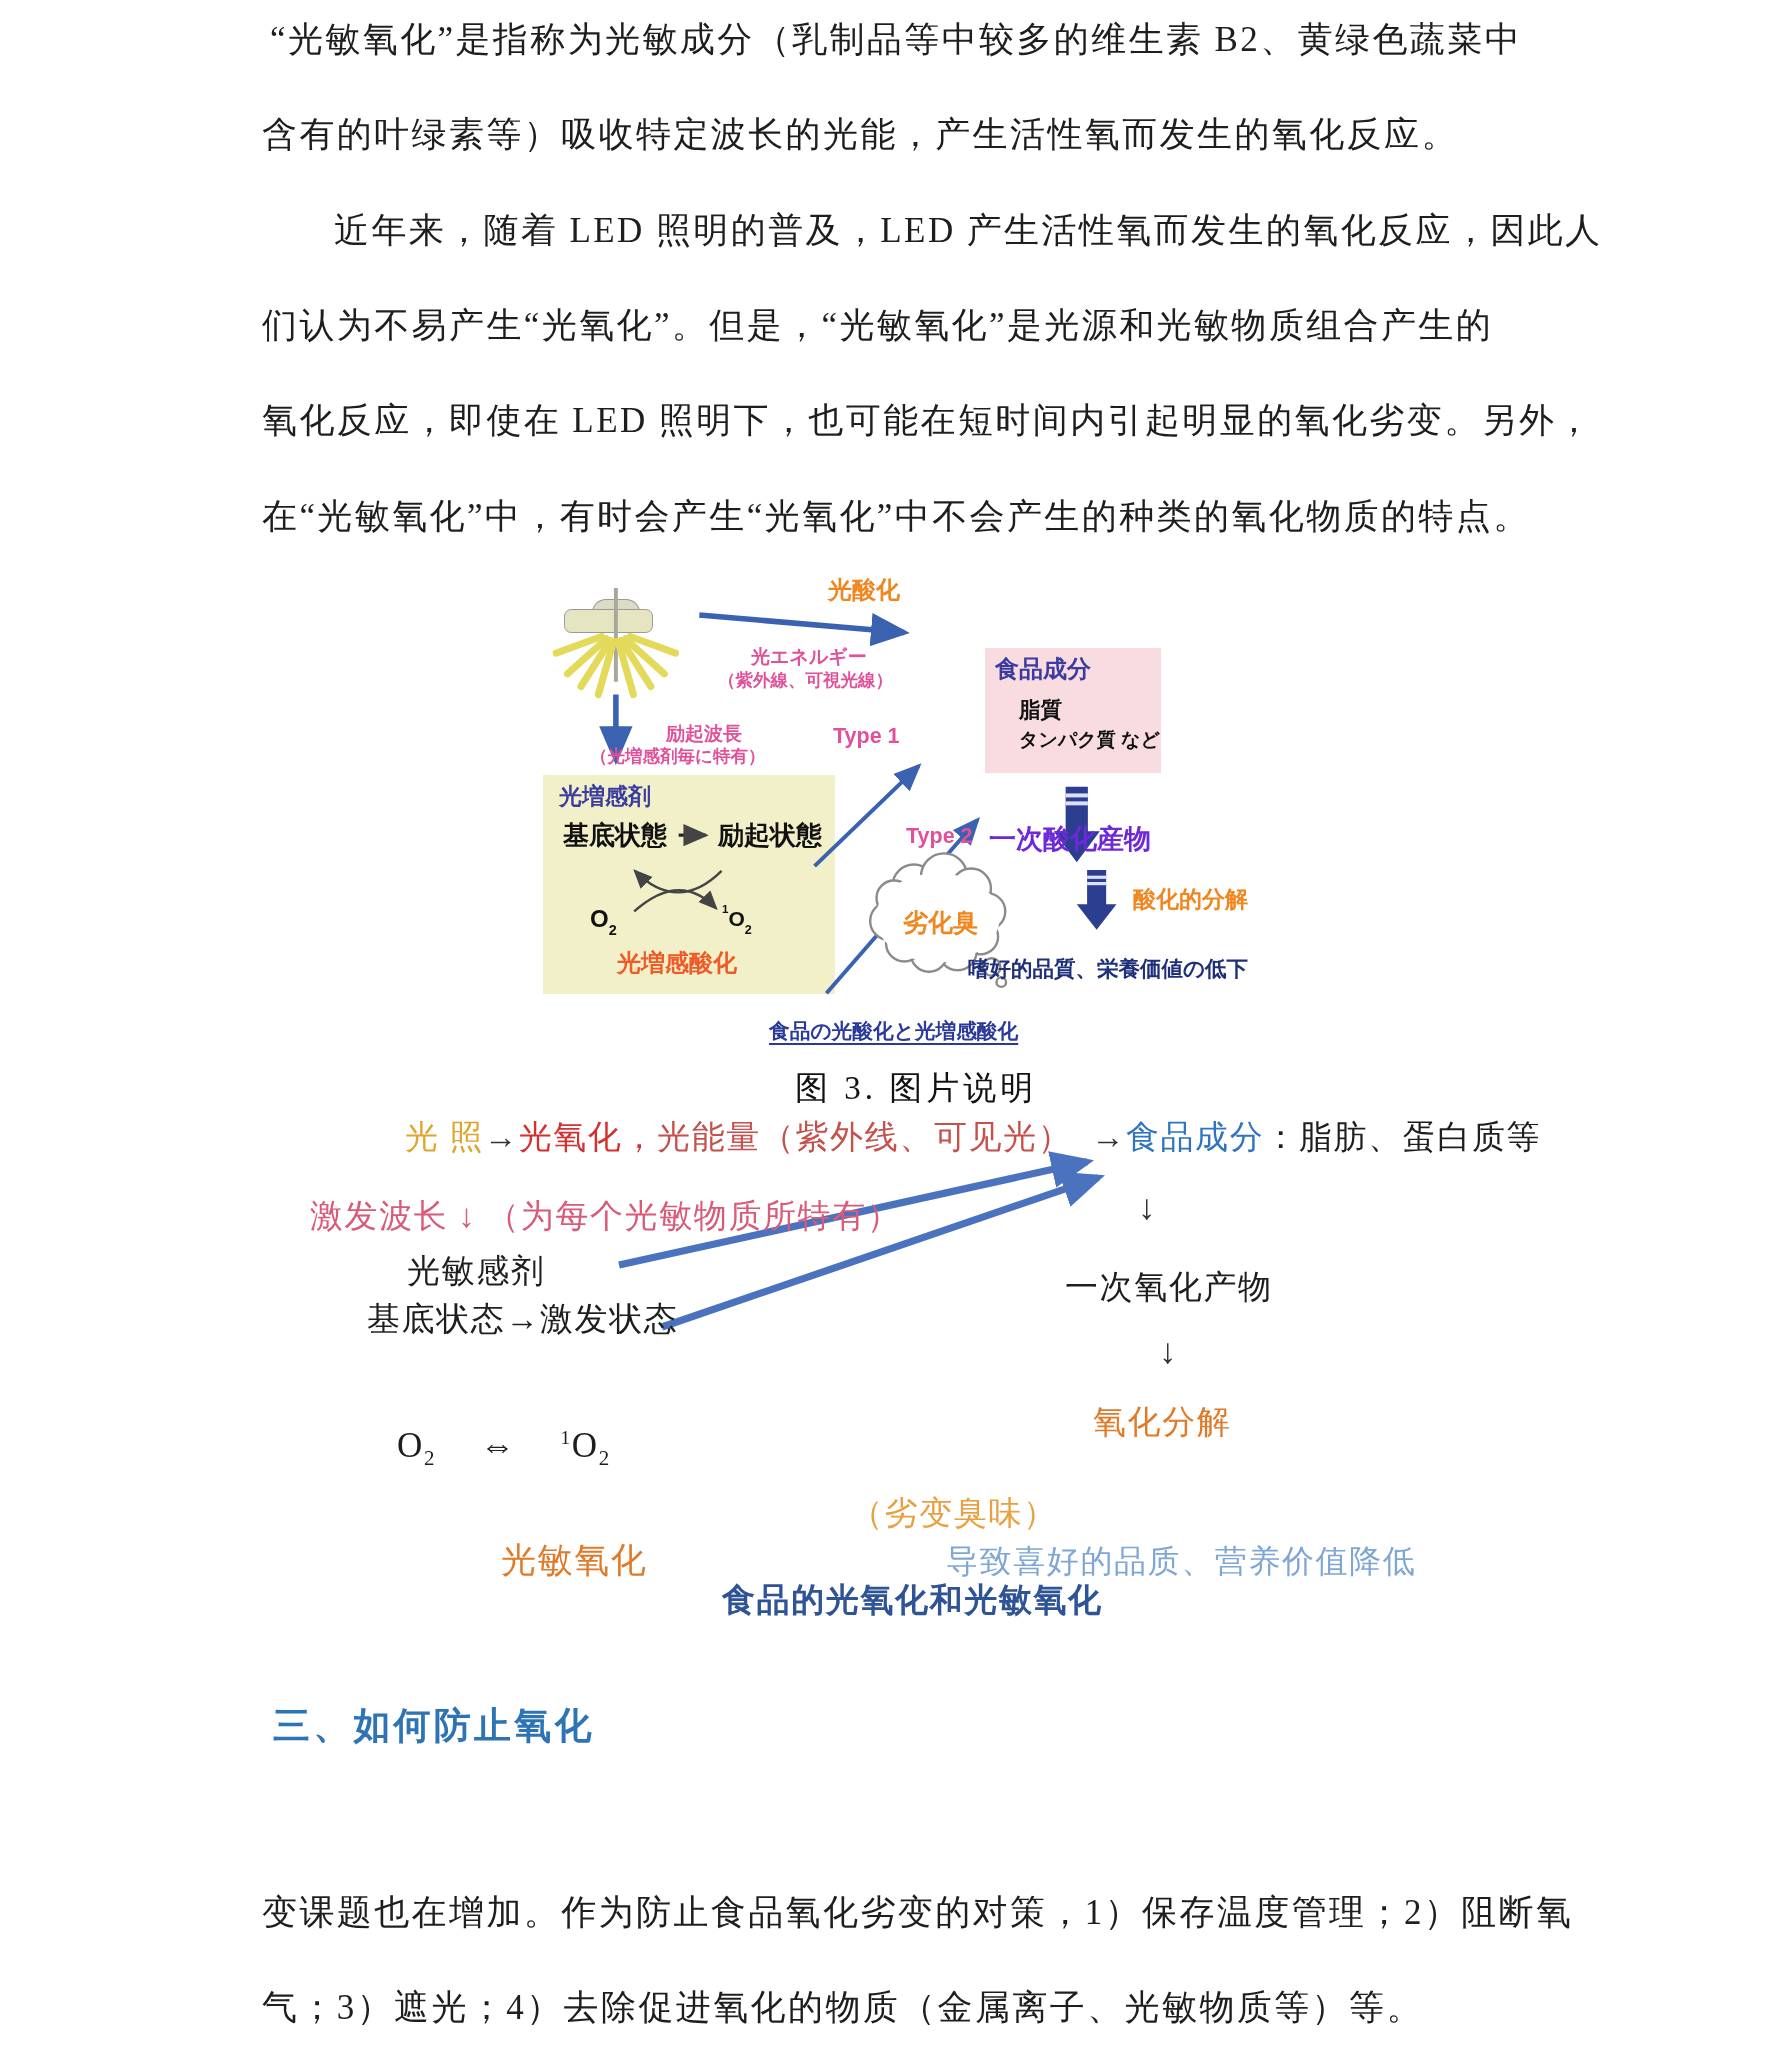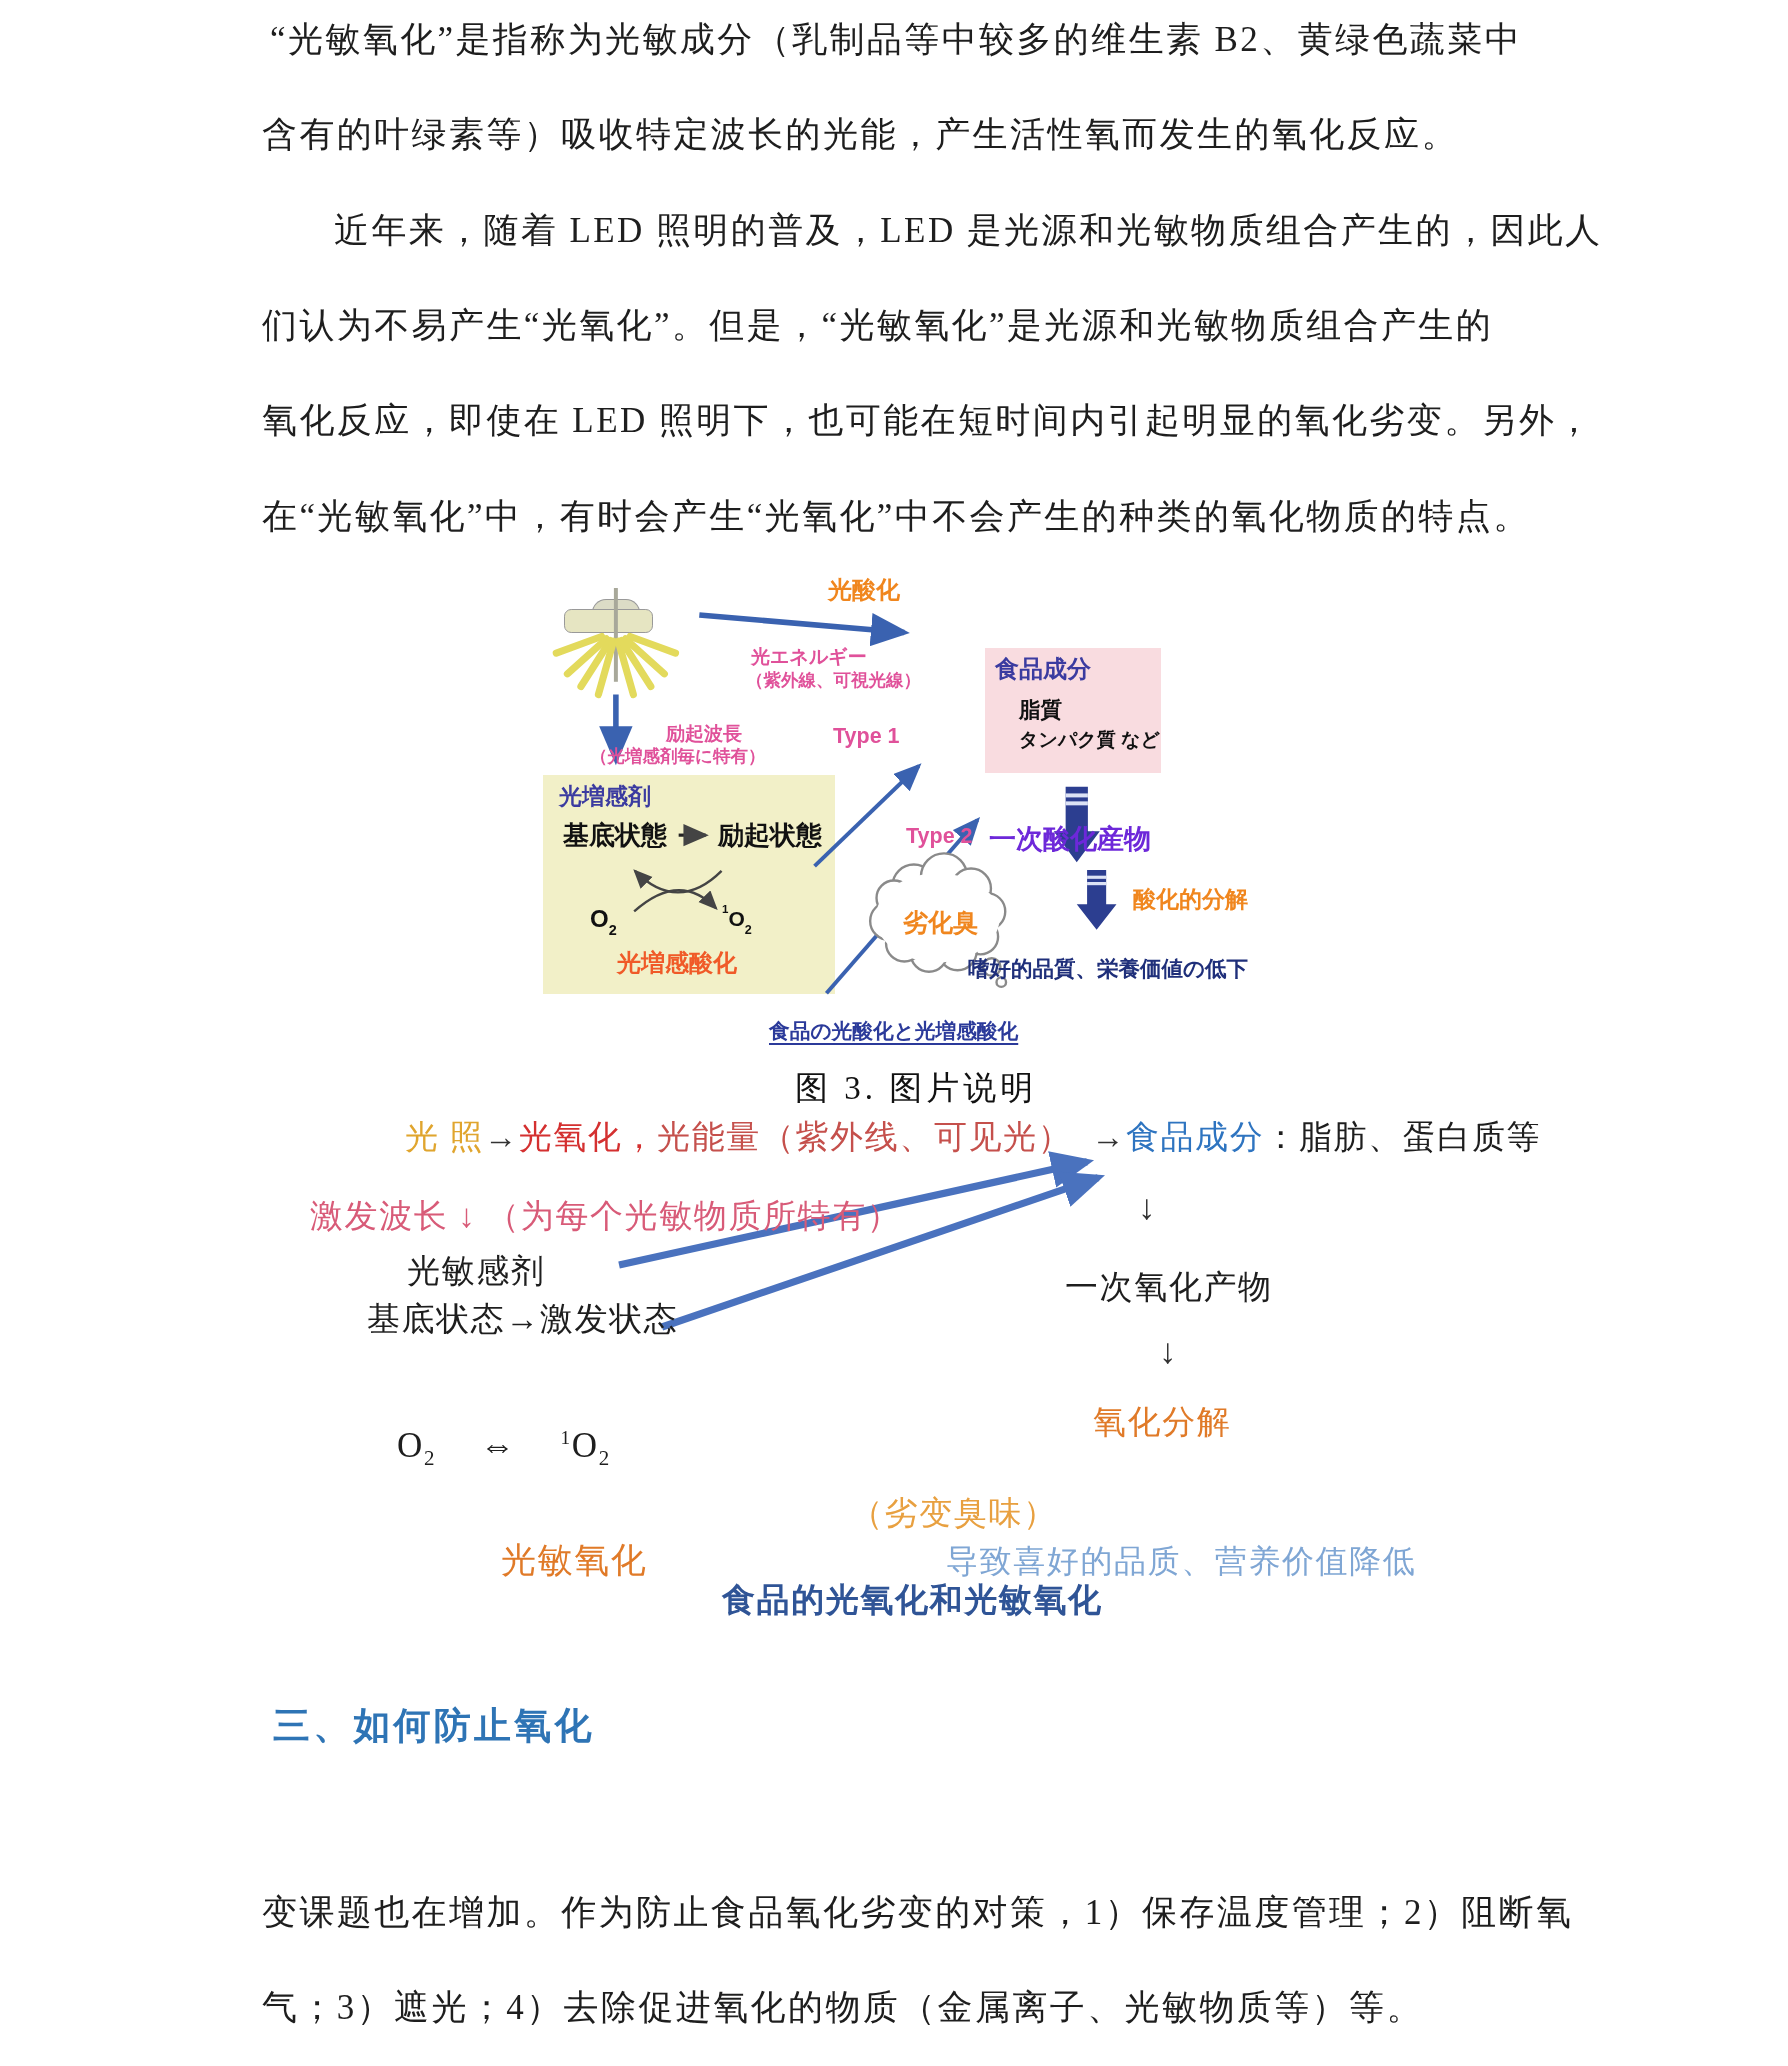--- a/index.html
+++ b/index.html
@@ -29,21 +29,21 @@
            letter-spacing:3.2px;color:var(--heading-blue);z-index:10;}
   .undercap{text-decoration:underline;text-decoration-thickness:2.4px;text-underline-offset:4.8px;}
 </style>
 </head>
 <body>
 
 <div class="page">
 
   <div class="bl" style="left:270px;top:16px">“光敏氧化”是指称为光敏成分（乳制品等中较多的维生素 B2、黄绿色蔬菜中</div>
   <div class="bl" style="left:262px;top:111px">含有的叶绿素等）吸收特定波长的光能，产生活性氧而发生的氧化反应。</div>
-  <div class="bl" style="left:334px;top:207px">近年来，随着 LED 照明的普及，LED 是光源和光敏物质组合产生的，因此人</div>
+  <div class="bl" style="left:334px;top:207px">近年来，随着 LED 照明的普及，LED 产生活性氧而发生的氧化反应，因此人</div>
   <div class="bl" style="left:262px;top:302px">们认为不易产生“光氧化”。但是，“光敏氧化”是光源和光敏物质组合产生的</div>
   <div class="bl" style="left:262px;top:397px">氧化反应，即使在 LED 照明下，也可能在短时间内引起明显的氧化劣变。另外，</div>
   <div class="bl" style="left:262px;top:493px">在“光敏氧化”中，有时会产生“光氧化”中不会产生的种类的氧化物质的特点。</div>
 
   <div class="box" style="left:543px;top:775px;width:292px;height:219px;background:var(--yellow-box-bg);"></div>
   <div class="box" style="left:985px;top:648px;width:176px;height:125px;background:var(--pink-box-bg);"></div>
 
   <div class="box" style="left:592px;top:599px;width:46px;height:12.7px;background:#DCDCC6;border:1.6px solid #999;border-bottom:none;border-radius:23px 23px 0 0;z-index:2;"></div>
   <div class="box" style="left:564px;top:609px;width:87px;height:22px;background:var(--lamp-shade);border:1.6px solid #999;border-radius:7.2px;z-index:2;"></div>
 
@@ -118,21 +118,21 @@
     </g>
 
     <g stroke="#4A72BE" stroke-width="9" fill="none">
       <line x1="779" y1="1592" x2="1368" y2="1462" marker-end="url(#mh)"></line>
       <line x1="833" y1="1670" x2="1382" y2="1482" marker-end="url(#mh)"></line>
     </g>
   </svg>
 
   <div class="fl" style="left:828px;top:577px;font-size:24px;color:var(--figure-orange);">光酸化</div>
   <div class="fl" style="left:751px;top:647px;font-size:19px;color:var(--pink-label);">光エネルギー</div>
-  <div class="fl" style="left:718px;top:671px;font-size:17.5px;color:var(--pink-label);margin-left:28px;">（紫外線、可視光線）</div>
+  <div class="fl" style="left:718px;top:671px;font-size:17.5px;color:var(--pink-label);">（紫外線、可視光線）</div>
   <div class="fl" style="left:666px;top:724px;font-size:19px;color:var(--pink-label);">励起波長</div>
   <div class="fl" style="left:590px;top:747px;font-size:17.5px;color:var(--pink-label);">（光増感剤毎に特有）</div>
   <div class="fl" style="left:833px;top:725px;font-size:21.5px;color:var(--pink-label);">Type 1</div>
   <div class="fl" style="left:906px;top:825px;font-size:21.5px;color:var(--pink-label);">Type 2</div>
   <div class="fl" style="left:559px;top:784px;font-size:23px;color:var(--indigo-label);">光増感剤</div>
   <div class="fl" style="left:563px;top:821px;font-size:26px;color:#111;">基底状態</div>
   <div class="fl" style="left:718px;top:821px;font-size:26px;color:#111;">励起状態</div>
   <div class="fl" style="left:590px;top:906px;font-size:24px;color:#111;"><span>O</span><sub class="s">2</sub></div>
   <div class="fl" style="left:722px;top:903px;font-size:21px;color:#111;"><sup class="s">1</sup><span>O</span><sub class="s">2</sub></div>
   <div class="fl" style="left:617px;top:950px;font-size:24px;color:var(--deep-orange);">光増感酸化</div>

